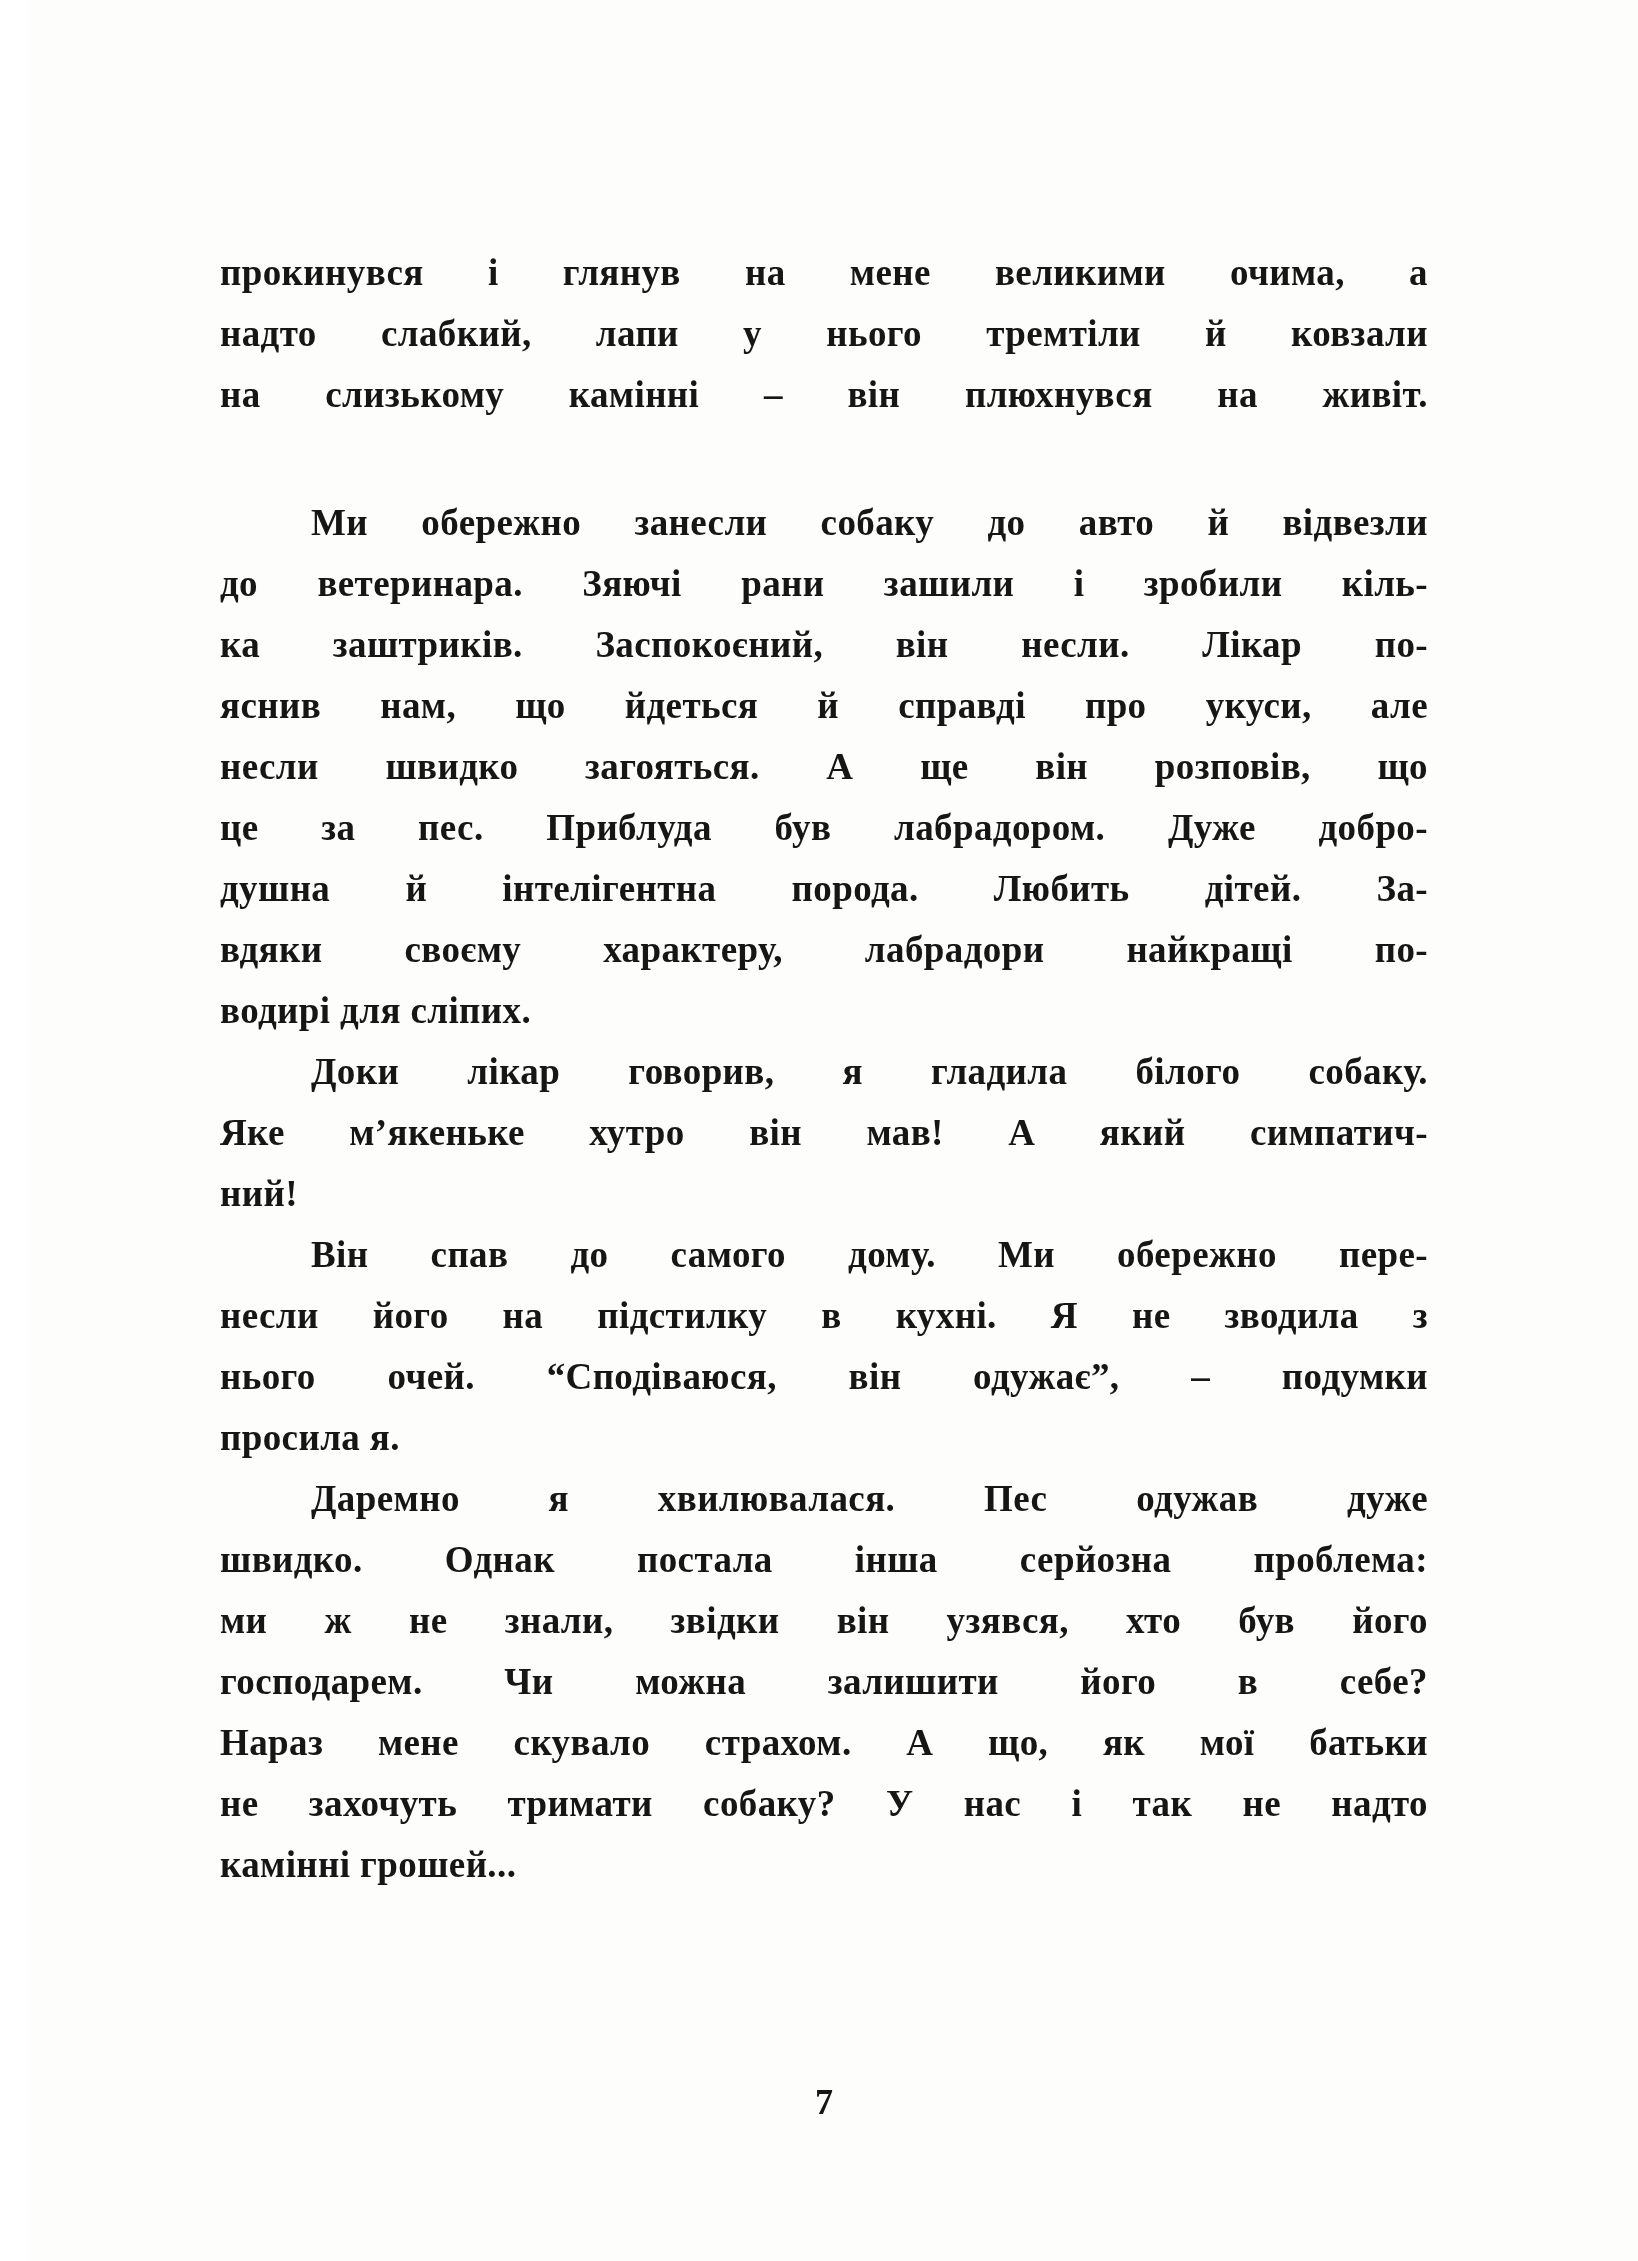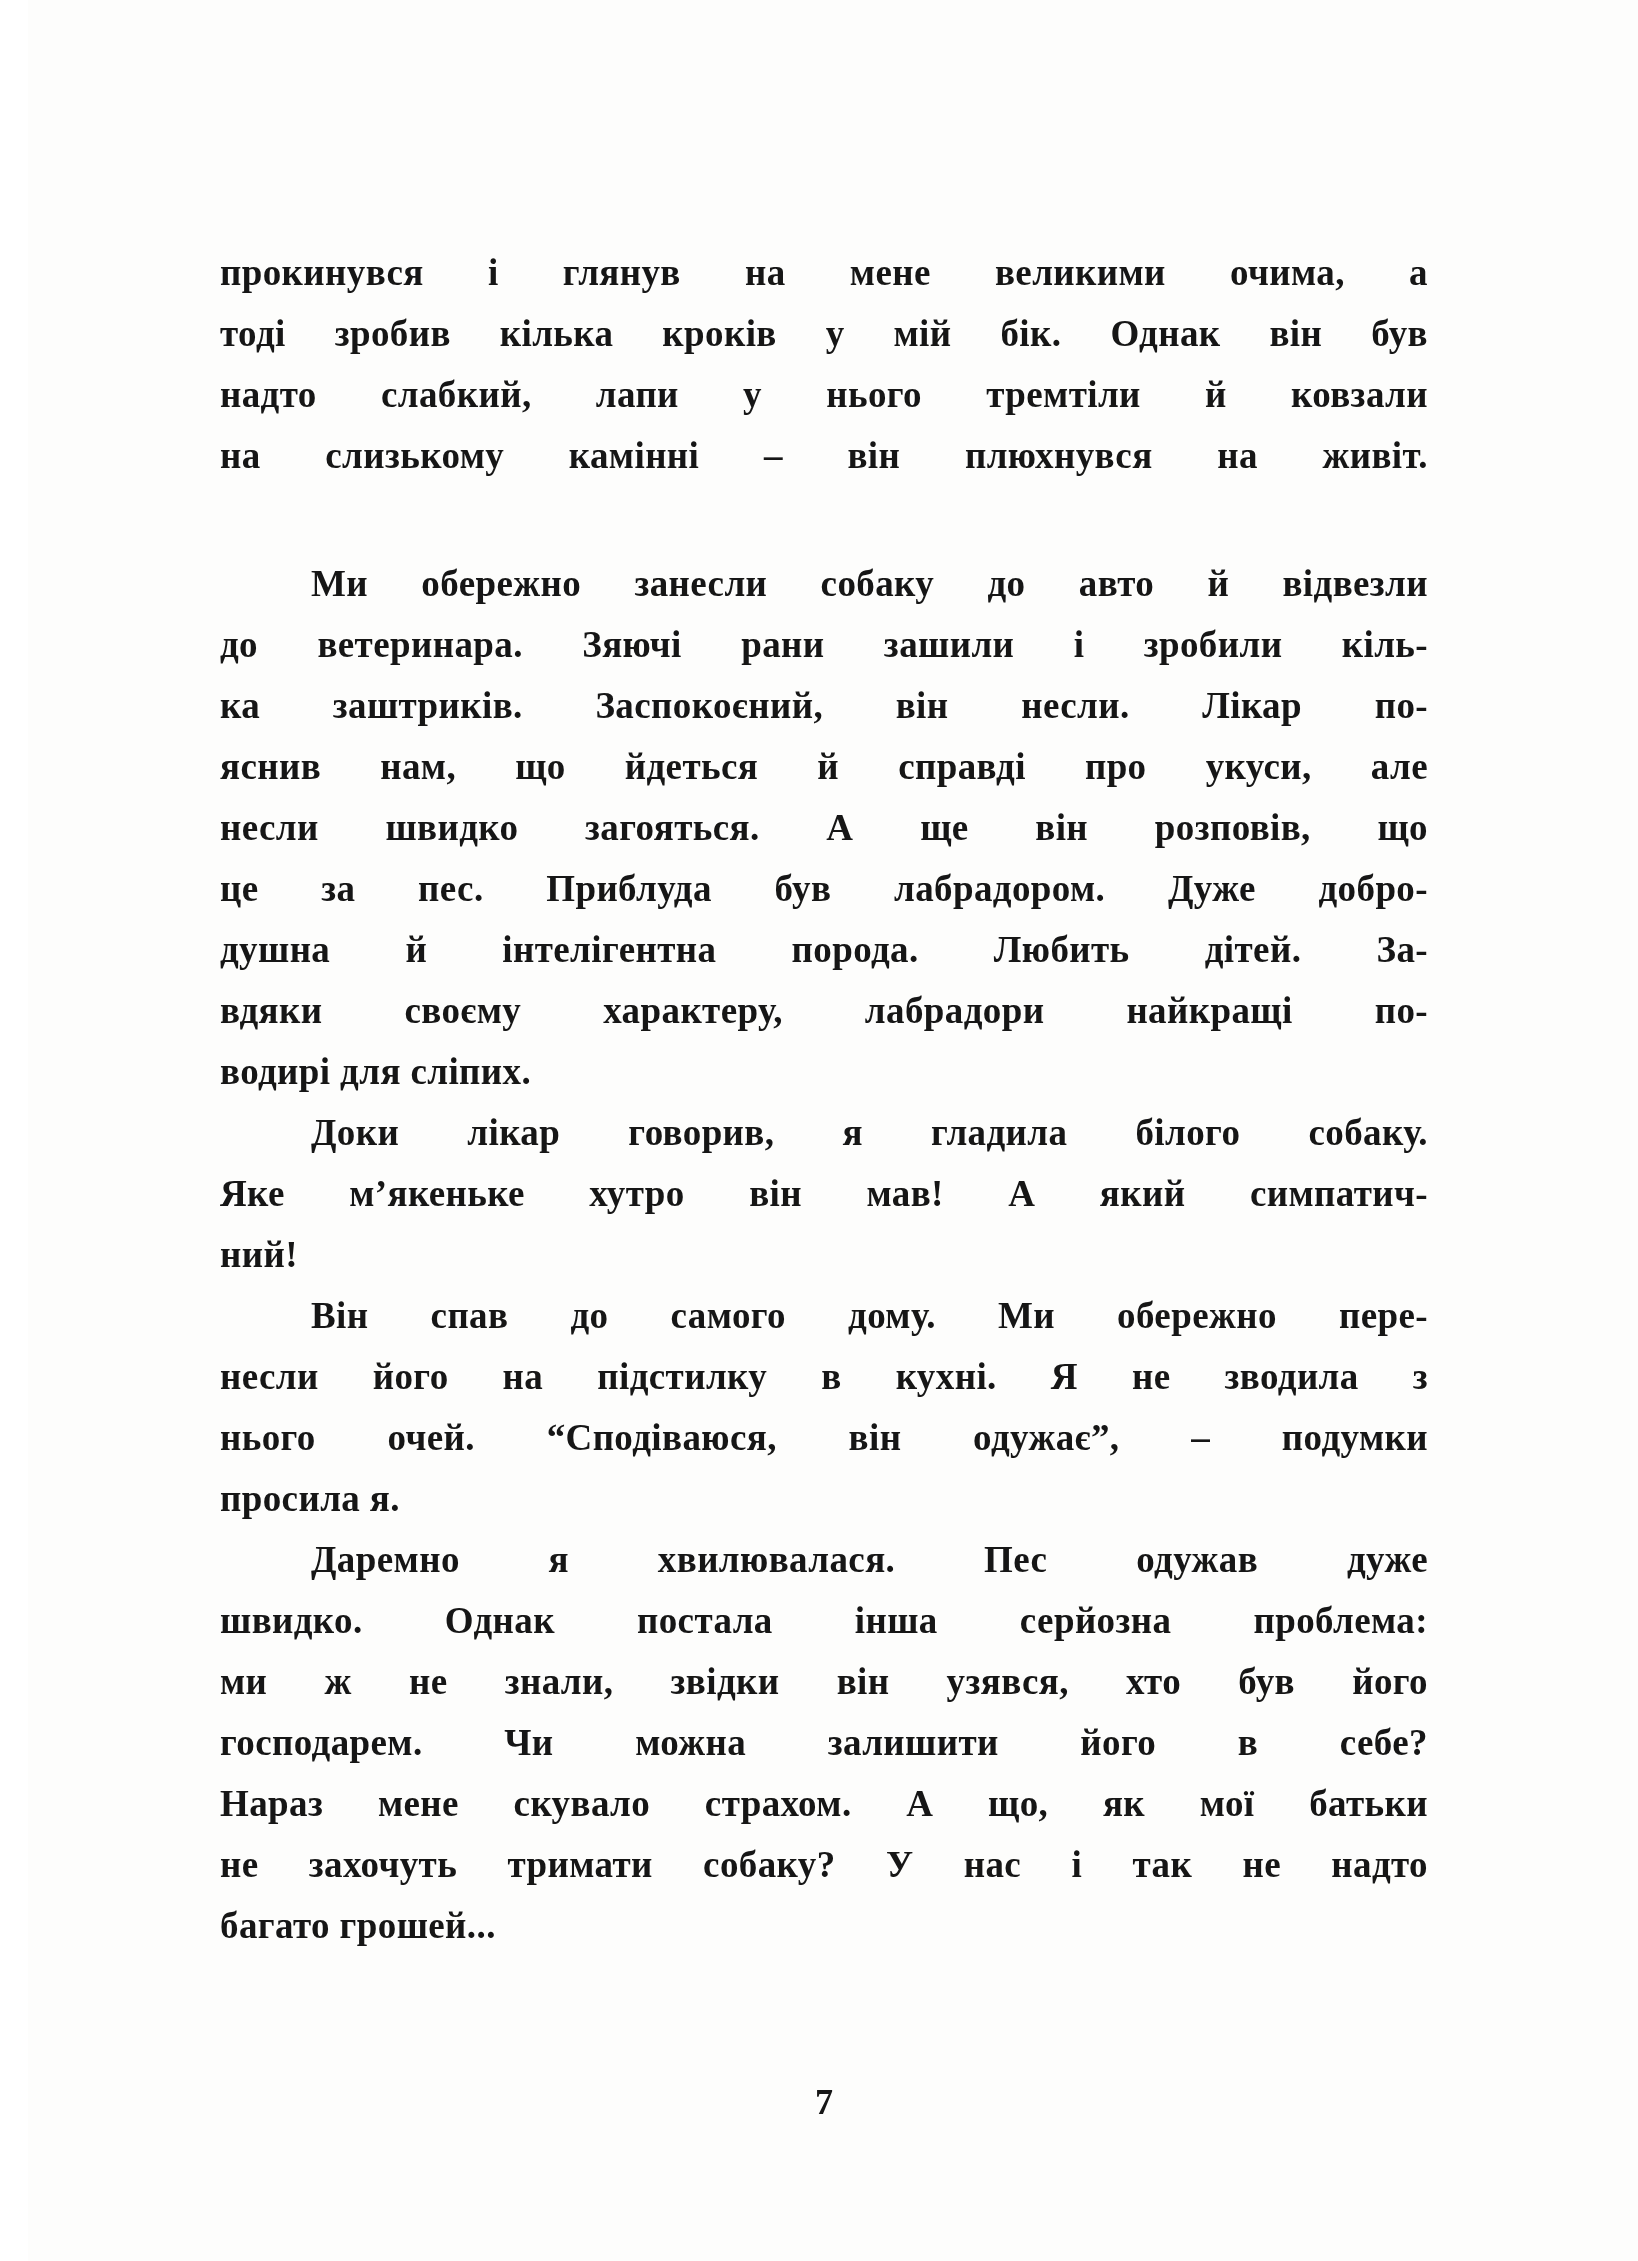--- a/index.html
+++ b/index.html
@@ -55,21 +55,20 @@
     line-height: 43px;
   }
 </style>
 </head>
 <body>
 
 <div class="page">
   <div class="text-block" id="text-block">
       <div class="paragraph">
         <div class="line">прокинувся і глянув на мене великими очима, а</div>
-        <div class="line">тоді зробив кілька кроків у мій бік. Однак він був</div>
         <div class="line">надто слабкий, лапи у нього тремтіли й ковзали</div>
         <div class="line">на слизькому камінні – він плюхнувся на живіт.</div>
       </div>
       <div class="paragraph gap">
         <div class="line first-indent">Ми обережно занесли собаку до авто й відвезли</div>
         <div class="line">до ветеринара. Зяючі рани зашили і зробили кіль-</div>
         <div class="line">ка заштриків. Заспокоєний, він несли. Лікар по-</div>
         <div class="line">яснив нам, що йдеться й справді про укуси, але</div>
         <div class="line">несли швидко загояться. А ще він розповів, що</div>
         <div class="line">це за пес. Приблуда був лабрадором. Дуже добро-</div>
@@ -88,18 +87,18 @@
         <div class="line">нього очей. “Сподіваюся, він одужає”, – подумки</div>
         <div class="line last">просила я.</div>
       </div>
       <div class="paragraph">
         <div class="line first-indent">Даремно я хвилювалася. Пес одужав дуже</div>
         <div class="line">швидко. Однак постала інша серйозна проблема:</div>
         <div class="line">ми ж не знали, звідки він узявся, хто був його</div>
         <div class="line">господарем. Чи можна залишити його в себе?</div>
         <div class="line">Нараз мене скувало страхом. А що, як мої батьки</div>
         <div class="line">не захочуть тримати собаку? У нас і так не надто</div>
-        <div class="line last">багато грошей...</div>
+        <div class="line last">камінні грошей...</div>
       </div>
     </div>
   <div class="page-number">7</div>
 </div>
 
 
 </body></html>

